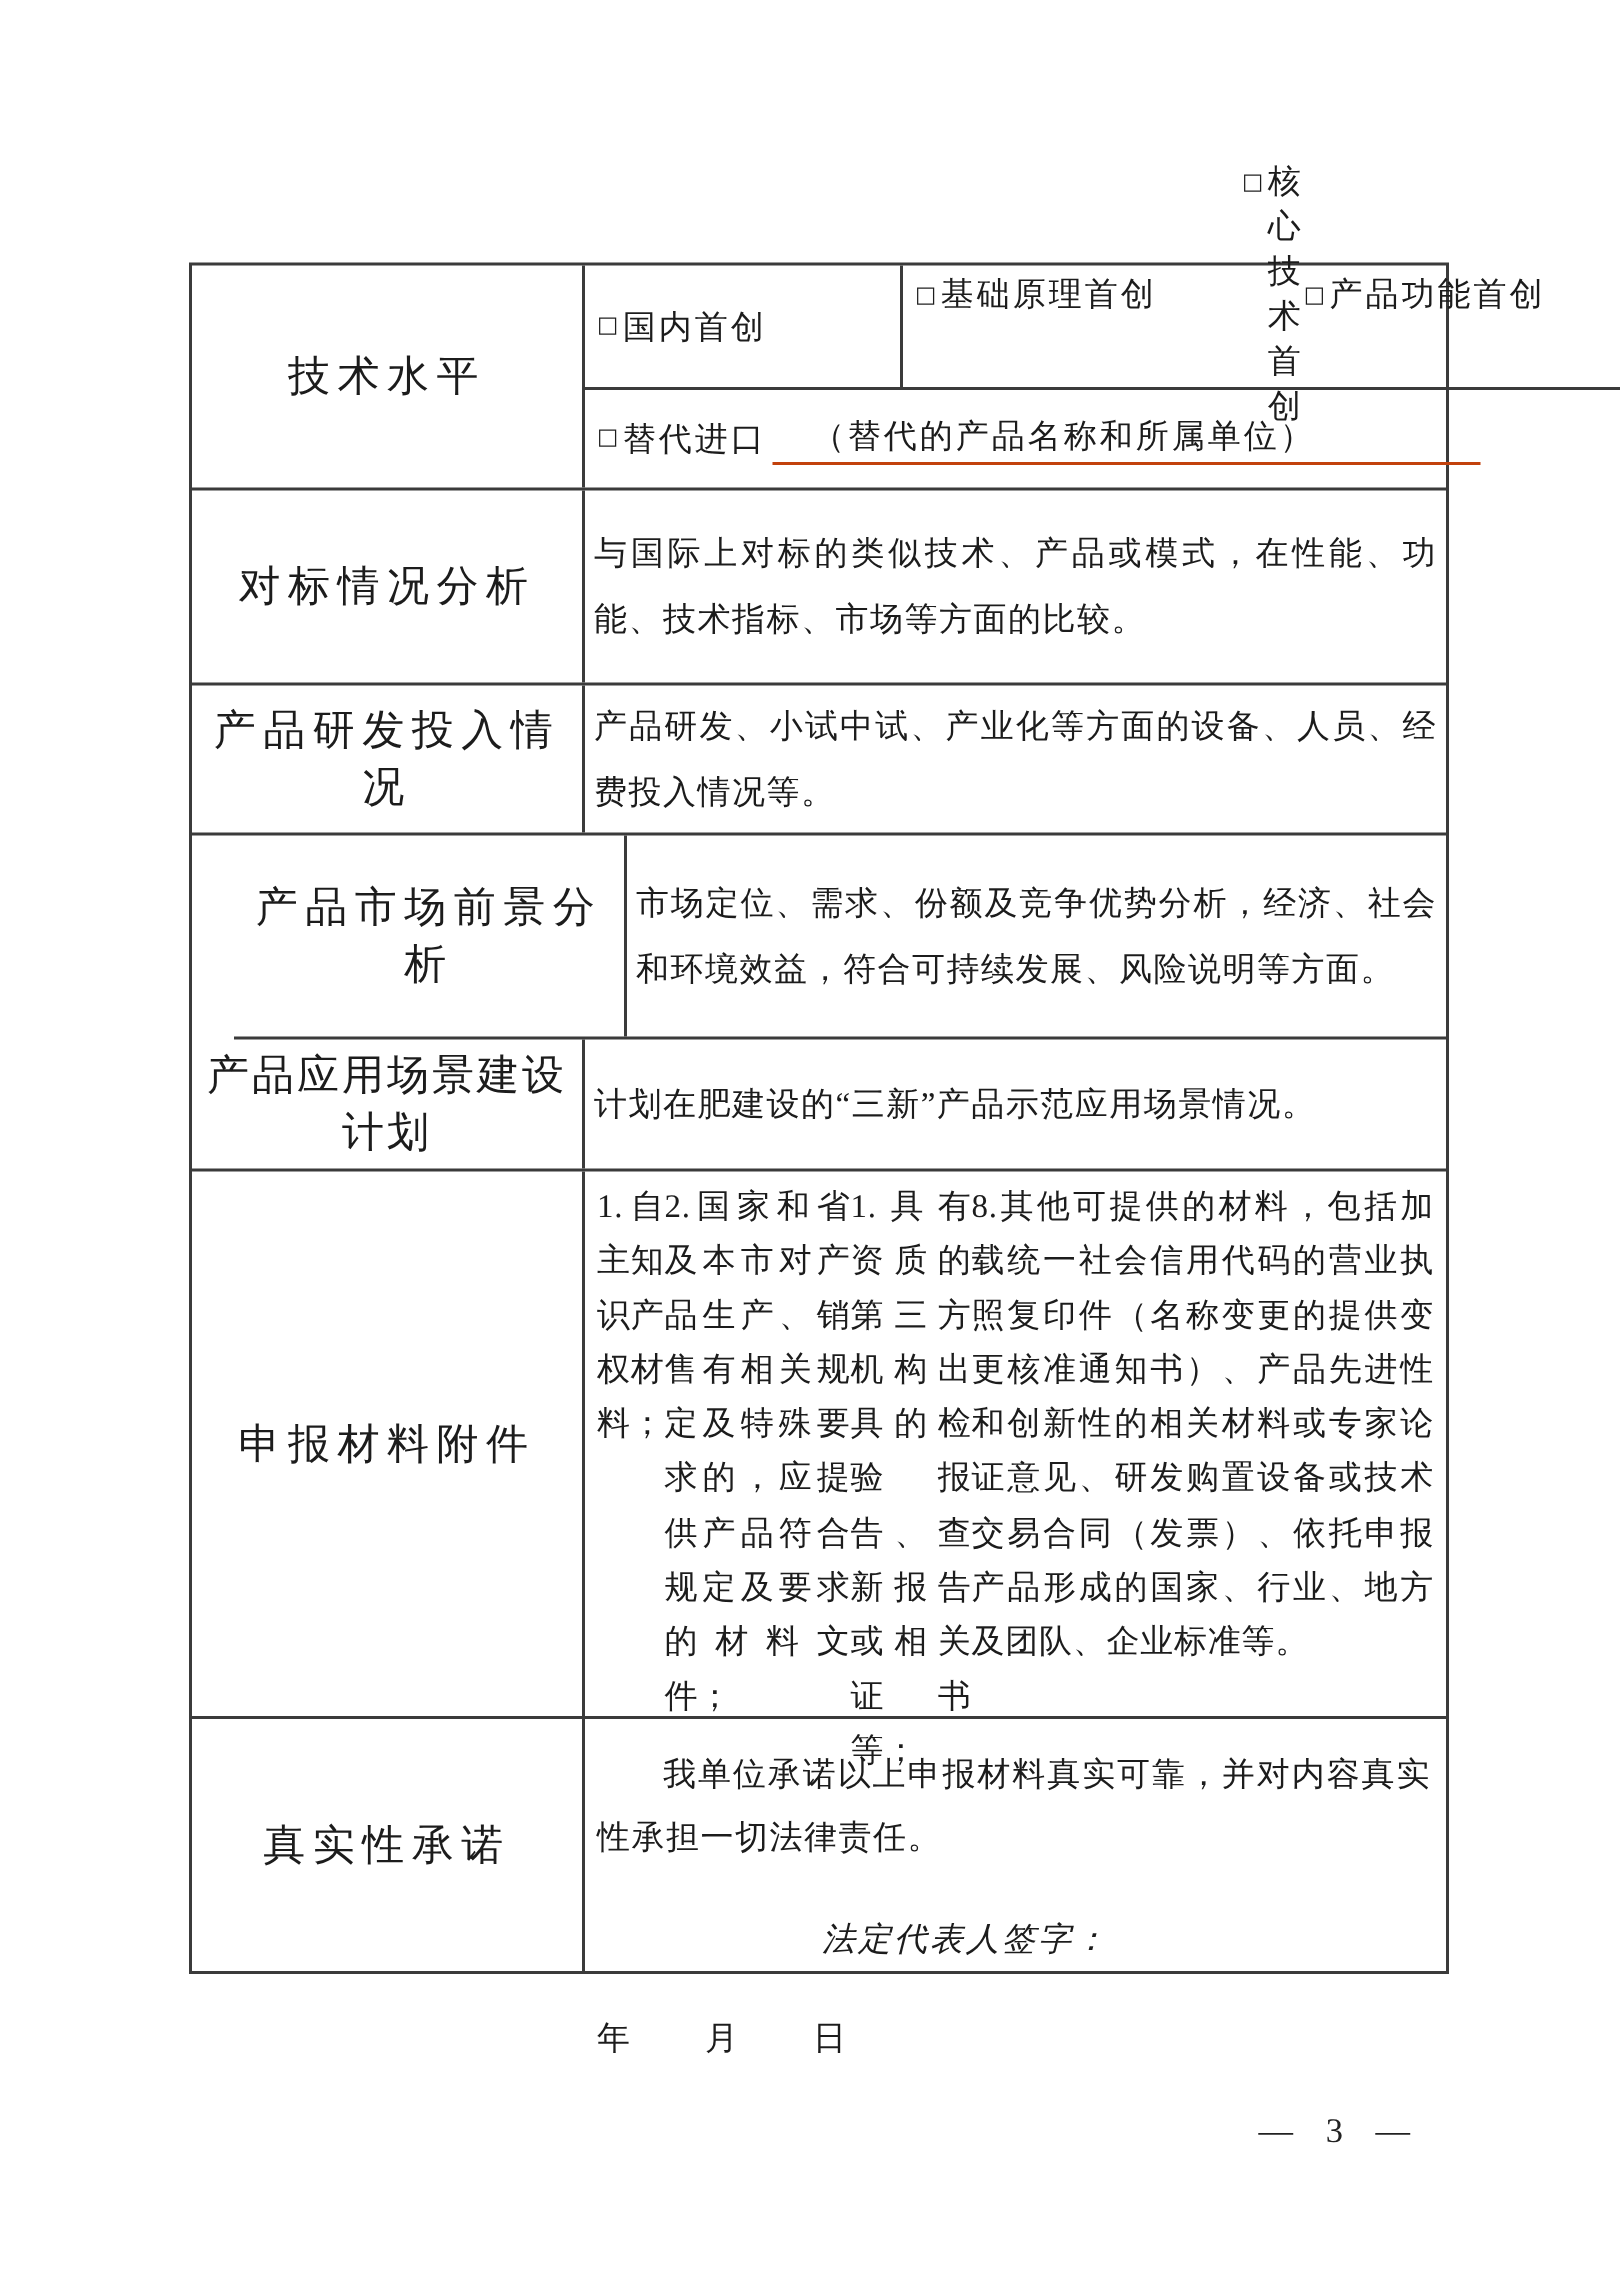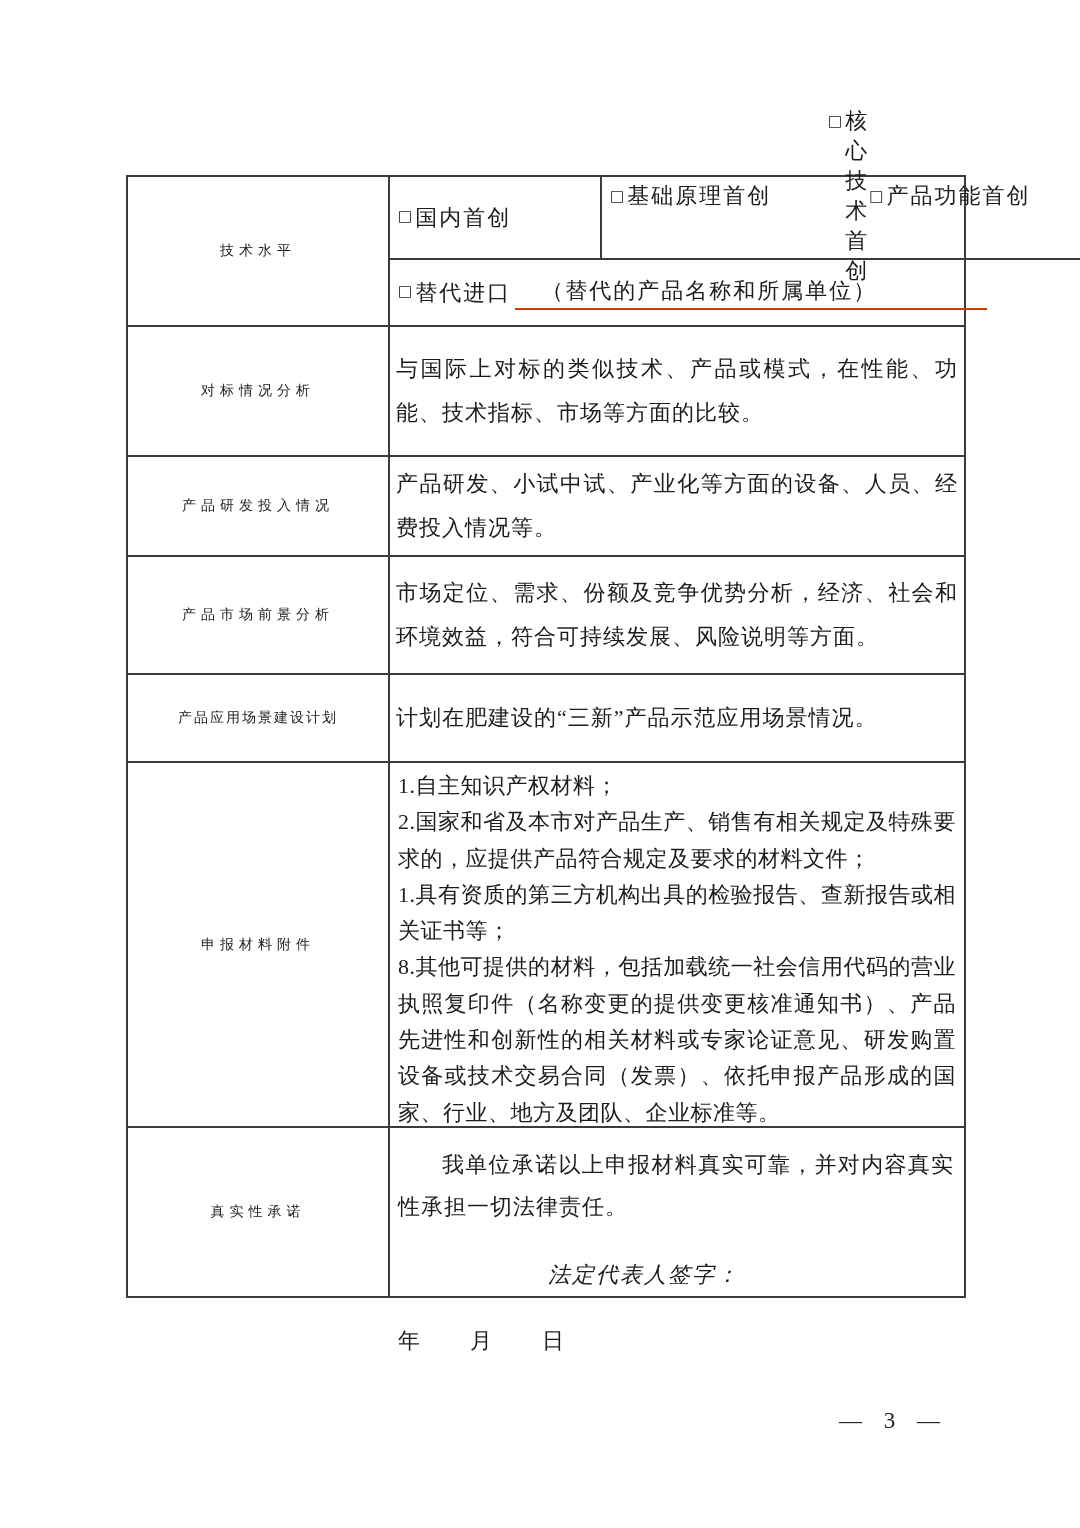--- a/index.html
+++ b/index.html
@@ -18,37 +18,37 @@
     border: 2px solid #3b3b3b;
     background: #fff;
   }
   .t-row { display: flex; border-bottom: 2px solid #3b3b3b; }
   .t-row:last-child { border-bottom: none; }
   .label-cell {
     width: 262px; flex: 0 0 262px;
     border-right: 2px solid #3b3b3b;
     display: flex; align-items: center; justify-content: center;
     text-align: center;
-    font-size: 14px;
+    font-size: 28px;
     letter-spacing: 5px;
     padding: 0 6px;
   }
   .content-cell {
     flex: 1 1 auto;
     font-size: 22px;
     display: flex; align-items: center;
     padding: 0 6px;
   }
   .content-cell .para { width: 100%; text-align: justify; line-height: 44px; letter-spacing: 1px; }
 
   
   .r-tech   { height: 150px; }
   .r-bench  { height: 130px; }
   .r-rd     { height: 100px; }
-  .r-market { height: 118px; }
+  .r-market { height: 136px; margin-left: 28px; }
   .r-scene  { height: 88px; }
   .r-attach { height: 365px; }
   .r-auth   { height: 168px; }
 
   
   .tech-content { flex-direction: column; align-items: stretch; padding: 0; }
   .tech-top { display: flex; height: 83px; border-bottom: 2px solid #3b3b3b; }
   .tech-domestic {
     width: 212px; flex: 0 0 212px;
     border-right: 2px solid #3b3b3b;
@@ -69,21 +69,21 @@
     border-bottom: 2px solid #2c2c2c; margin-left: 2px;
   }
   .uline-import {
     display: inline-flex; align-items: baseline;
     border-bottom: 2px solid #c2410c;
     margin-left: 4px; padding: 0 8px 2px 26px;
     min-width: 472px;
   }
 
   
-  .attach-content { flex-direction: column; align-items: stretch; justify-content: flex-start; padding: 5px 8px 0 8px; }
+  .attach-content { flex-direction: row; align-items: stretch; justify-content: flex-start; padding: 5px 8px 0 8px; }
   .attach-item { text-align: justify; line-height: 36.3px; letter-spacing: 0.5px; }
 
   
   .auth-content { flex-direction: column; align-items: flex-start; justify-content: flex-start; padding: 16px 10px 0 8px; }
   .auth-statement { text-indent: 2em; text-align: justify; line-height: 42px; letter-spacing: 1px; }
   .auth-sign { margin-top: 32px; margin-left: 150px; letter-spacing: 2px; font-style: italic; }
   .auth-date { margin-top: 36px; text-align: right; padding-right: 16px; letter-spacing: 2px; }
 
   .page-number {
     position: absolute;

